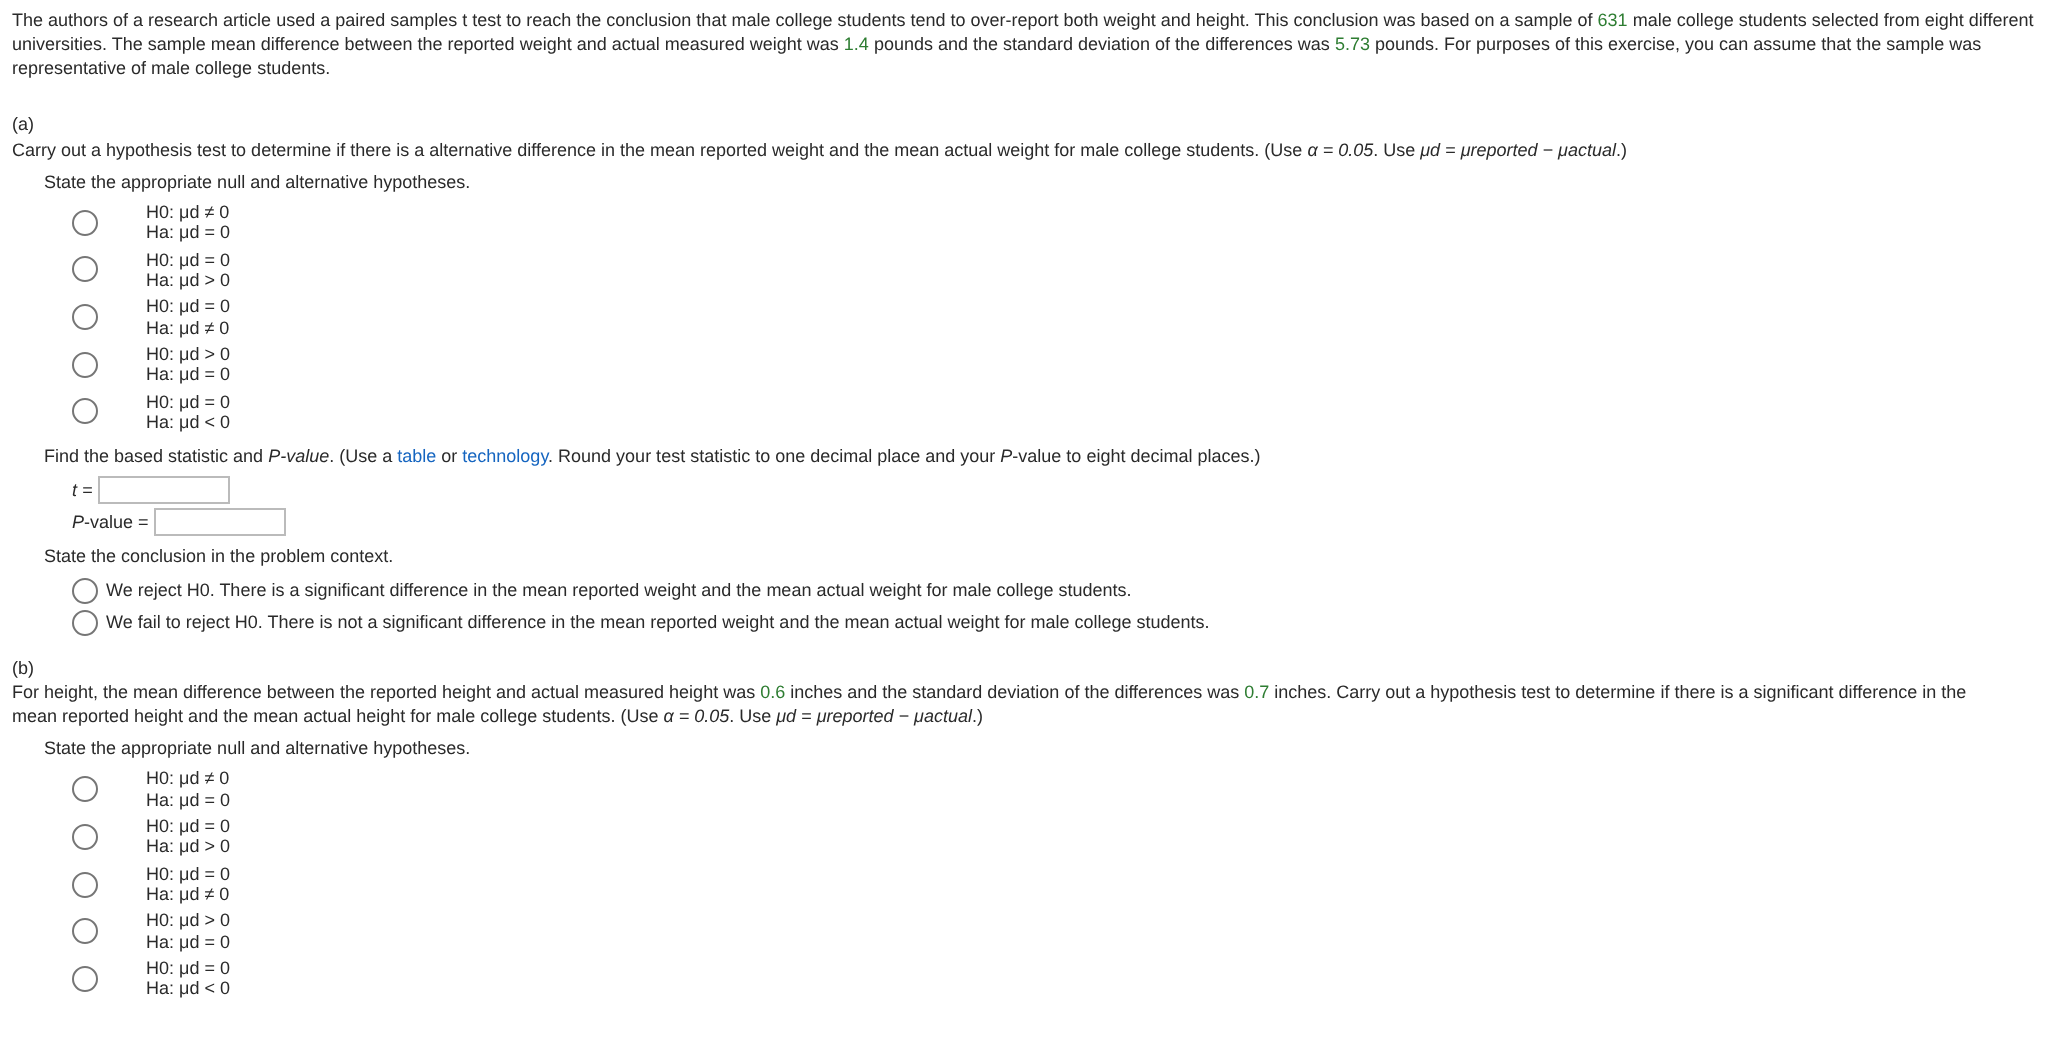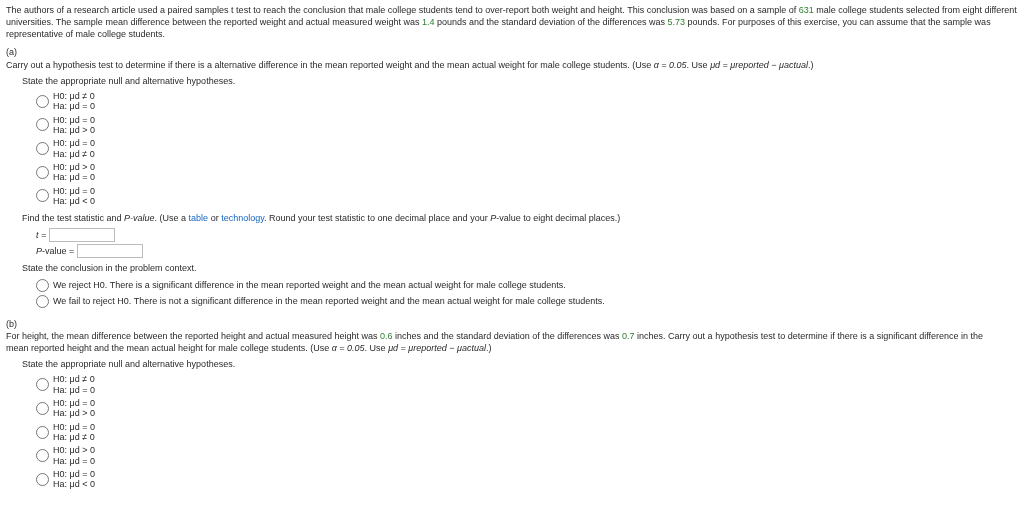--- a/index.html
+++ b/index.html
@@ -6,30 +6,30 @@
     margin: 0;
     padding: 0;
     width: 1024px;
     background: #ffffff;
     font-family: Arial, Helvetica, sans-serif;
     font-size: 9px;
     color: #2a2a2a;
     line-height: 1.35;
   }
   .page { padding: 4px 6px 10px 6px; }
-  .intro { margin-bottom: 6px; }
+  .intro { margin-bottom: 16px; }
   .green { color: #2e7d32; }
   .blue  { color: #1565c0; }
   .part-label { display:inline-block; width:20px; vertical-align: top; }
   .part-body  { display:inline-block; width: 990px; vertical-align: top; }
   .sub { margin: 4px 0 4px 16px; }
   .opts { margin: 2px 0 6px 30px; }
   .opt { margin: 3px 0; white-space: nowrap; }
   .opt input[type=radio] { vertical-align: middle; margin: 0 4px 0 0; }
-  .hpair { display:inline-block; line-height: 1.15; vertical-align: middle; }
+  .hpair { display:inline-block; line-height: 1.15; vertical-align: middle; margin-left: 20px; }
   .concl .opt { white-space: normal; }
   .field-row { margin: 2px 0 2px 30px; }
   .field-row input[type=text]{
     width: 60px; height: 12px; font-size:9px;
     border:1px solid #bbb; padding:0 2px;
   }
   .spacer-sm { height:4px; }
   .i { font-style: italic; }
 </style>
 </head>
@@ -49,21 +49,21 @@
 
     <div class="opts">
       <div class="opt"><input type="radio" name="ahyp" style=""><span class="hpair"><span>H0: μd ≠ 0</span><br><span>Ha: μd = 0</span></span></div>
       <div class="opt"><input type="radio" name="ahyp" style=""><span class="hpair"><span>H0: μd = 0</span><br><span>Ha: μd &gt; 0</span></span></div>
       <div class="opt"><input type="radio" name="ahyp" style=""><span class="hpair"><span>H0: μd = 0</span><br><span>Ha: μd ≠ 0</span></span></div>
       <div class="opt"><input type="radio" name="ahyp" style=""><span class="hpair"><span>H0: μd &gt; 0</span><br><span>Ha: μd = 0</span></span></div>
       <div class="opt"><input type="radio" name="ahyp" style=""><span class="hpair"><span>H0: μd = 0</span><br><span>Ha: μd &lt; 0</span></span></div>
     </div>
 
     <div class="sub">
-      <span>Find the test statistic and </span><span class="i">P-value</span><span>. (Use a </span><span class="blue">table</span><span> or </span><span class="blue">technology</span><span>. Round your test statistic to one decimal place and your </span><span class="i">P</span><span>-value to eight decimal places.)</span>
+      <span>Find the based statistic and </span><span class="i">P-value</span><span>. (Use a </span><span class="blue">table</span><span> or </span><span class="blue">technology</span><span>. Round your test statistic to one decimal place and your </span><span class="i">P</span><span>-value to eight decimal places.)</span>
     </div>
 
     <div class="field-row">
       <span class="i">t =</span>
       <input type="text" style="">
     </div>
     <div class="field-row">
       <span class="i">P</span><span>-value =</span>
       <input type="text" style="">
     </div>

